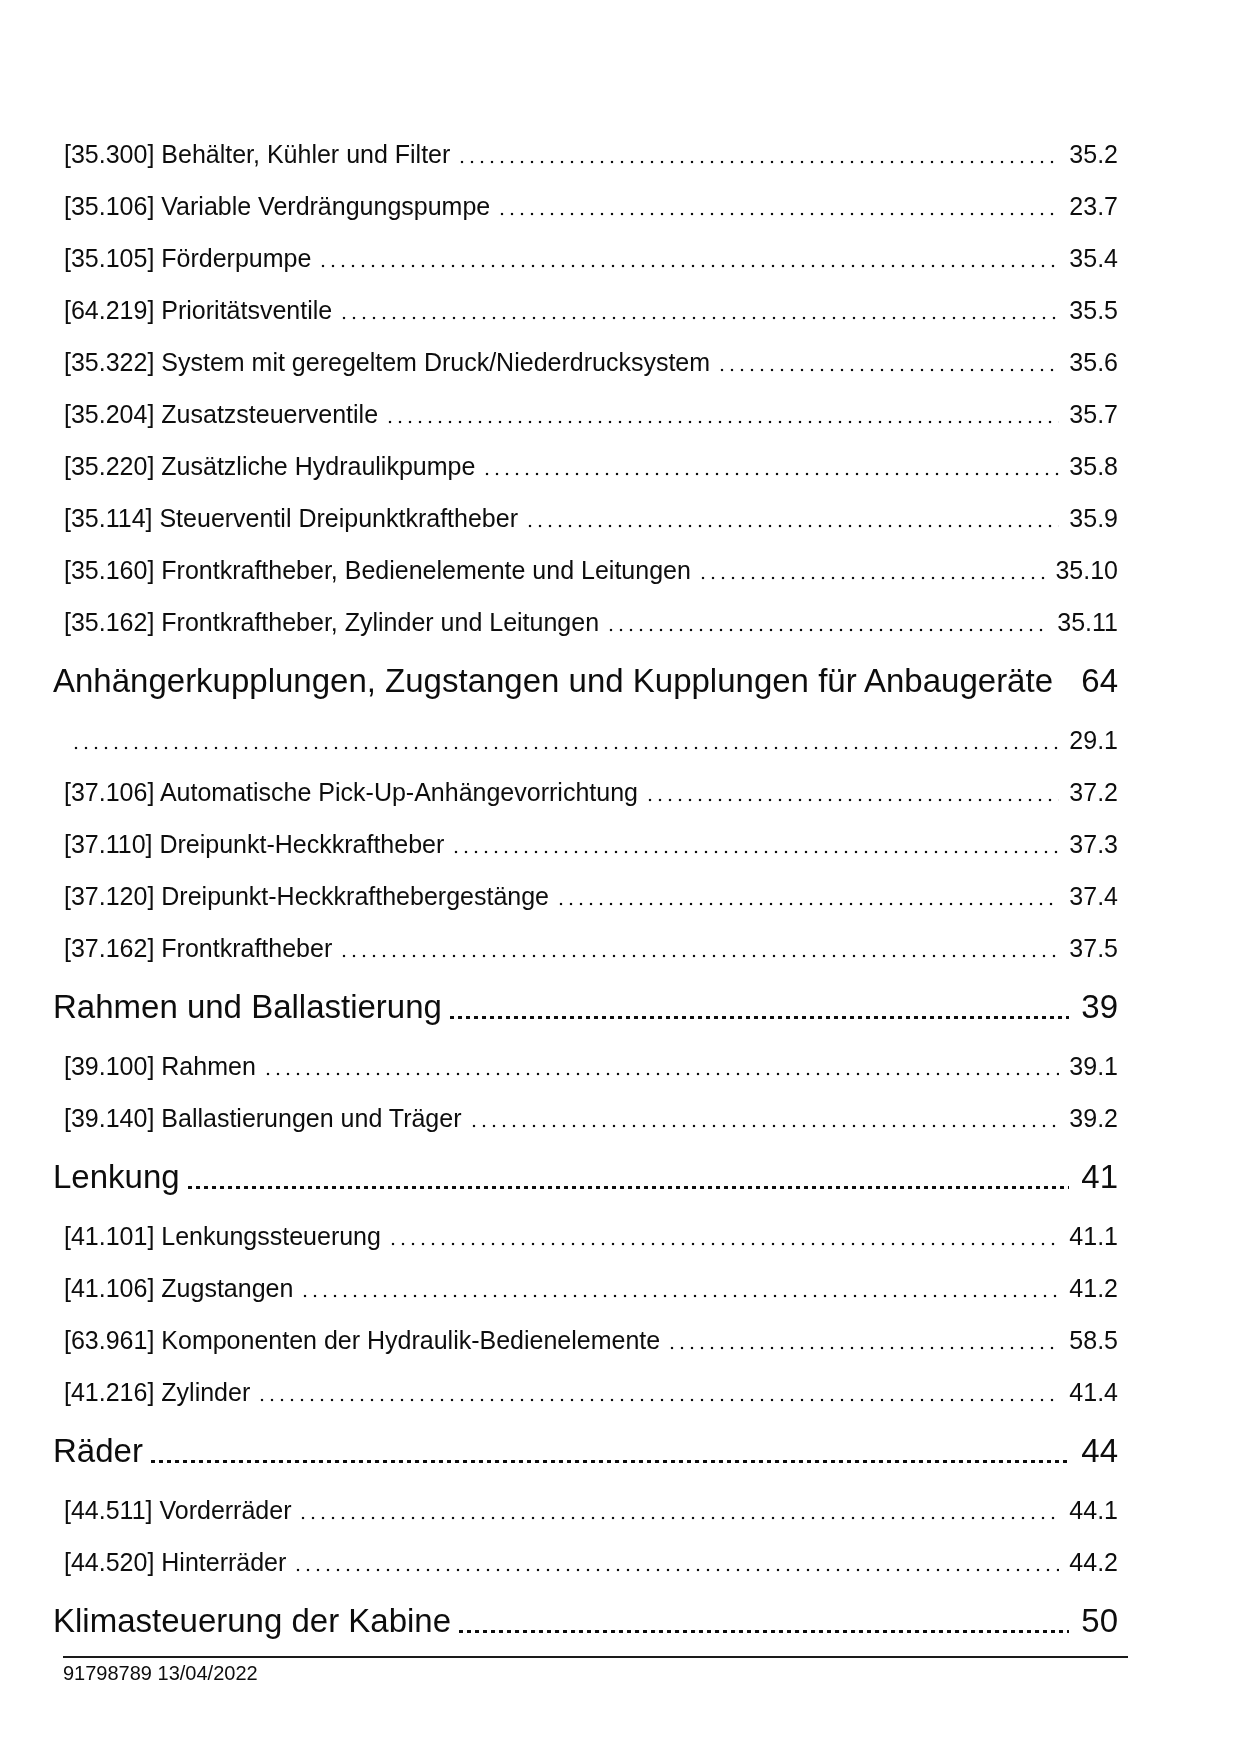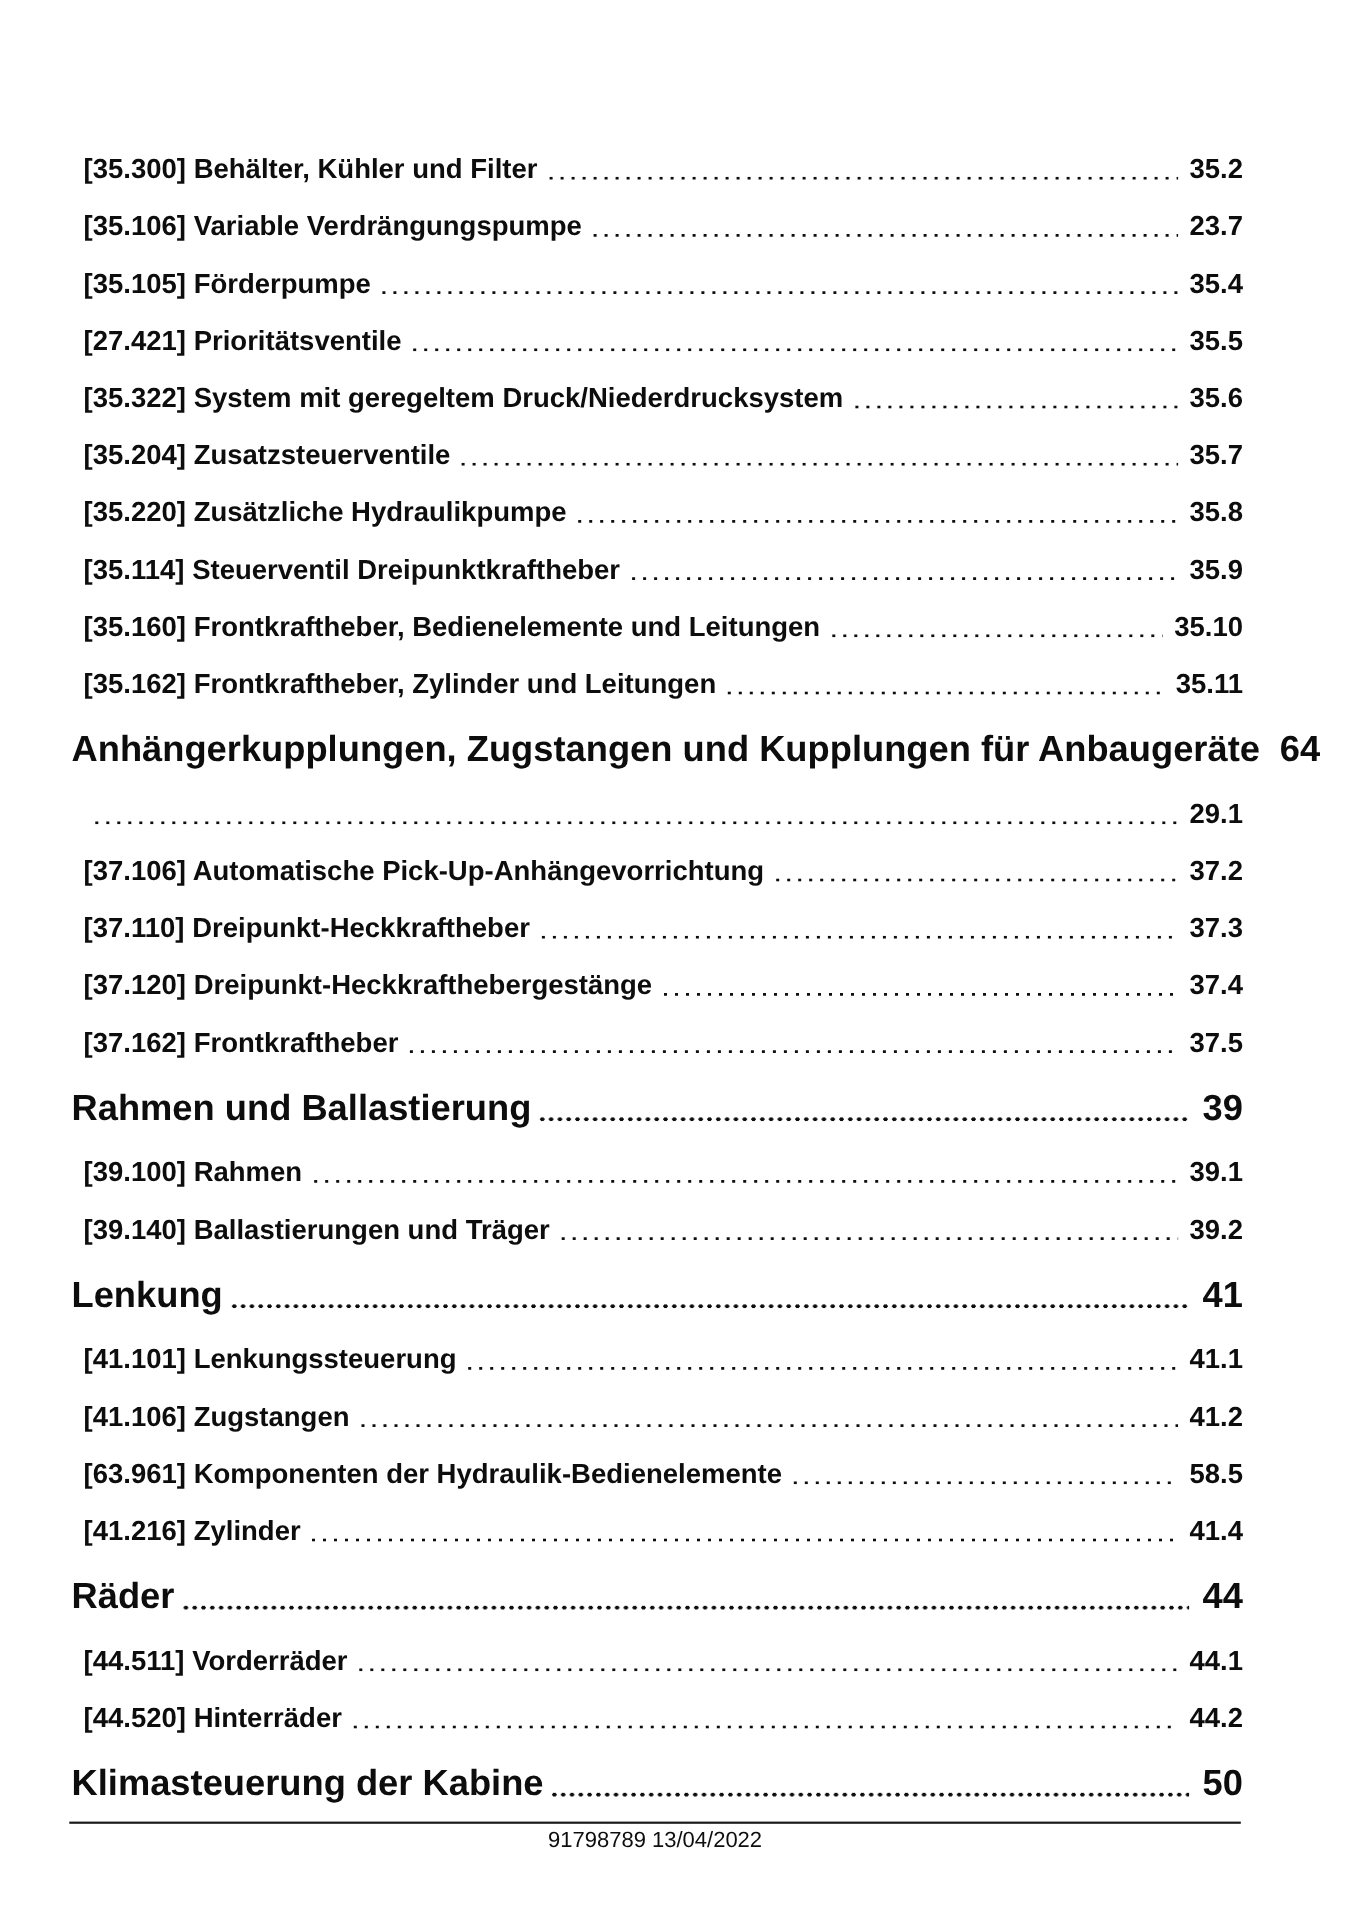--- a/index.html
+++ b/index.html
@@ -10,24 +10,23 @@
   body {
     width: 1241px;
     height: 1754px;
     position: relative;
     font-family: "Liberation Sans", sans-serif;
     color: #0d0d0d;
     overflow: hidden;
   }
   .content {
     position: absolute;
-    left: 65px;
+    left: 53px;
     top: 128px;
     width: 1065px;
-    font-weight: bold;
   }
   .row {
     display: flex;
     white-space: nowrap;
   }
   .row .label   { flex: 0 0 auto; }
   .row .leader  { flex: 1 1 auto; min-width: 0; }
   .row .pagenum { flex: 0 0 auto; text-align: center; }
 
   .entry {
@@ -63,21 +62,20 @@
     left: 63px;
     top: 1656px;
     width: 1065px;
   }
   .footer-rule {
     height: 2px;
     background: #1a1a1a;
   }
   .footer-text {
     margin-top: 3px;
-    text-align: center;
     font-size: 20px;
     line-height: 24px;
     color: #0d0d0d;
   }
 </style>
 </head>
 <body>
 
 <main class="content">
 
@@ -91,21 +89,21 @@
       <span class="label">[35.106] Variable Verdrängungspumpe</span>
       <span class="leader"></span>
       <span class="pagenum">23.7</span>
     </div>
     <div class="row entry">
       <span class="label">[35.105] Förderpumpe</span>
       <span class="leader"></span>
       <span class="pagenum">35.4</span>
     </div>
     <div class="row entry">
-      <span class="label">[27.421] Prioritätsventile</span>
+      <span class="label">[64.219] Prioritätsventile</span>
       <span class="leader"></span>
       <span class="pagenum">35.5</span>
     </div>
     <div class="row entry">
       <span class="label">[35.322] System mit geregeltem Druck/Niederdrucksystem</span>
       <span class="leader"></span>
       <span class="pagenum">35.6</span>
     </div>
     <div class="row entry">
       <span class="label">[35.204] Zusatzsteuerventile</span>

